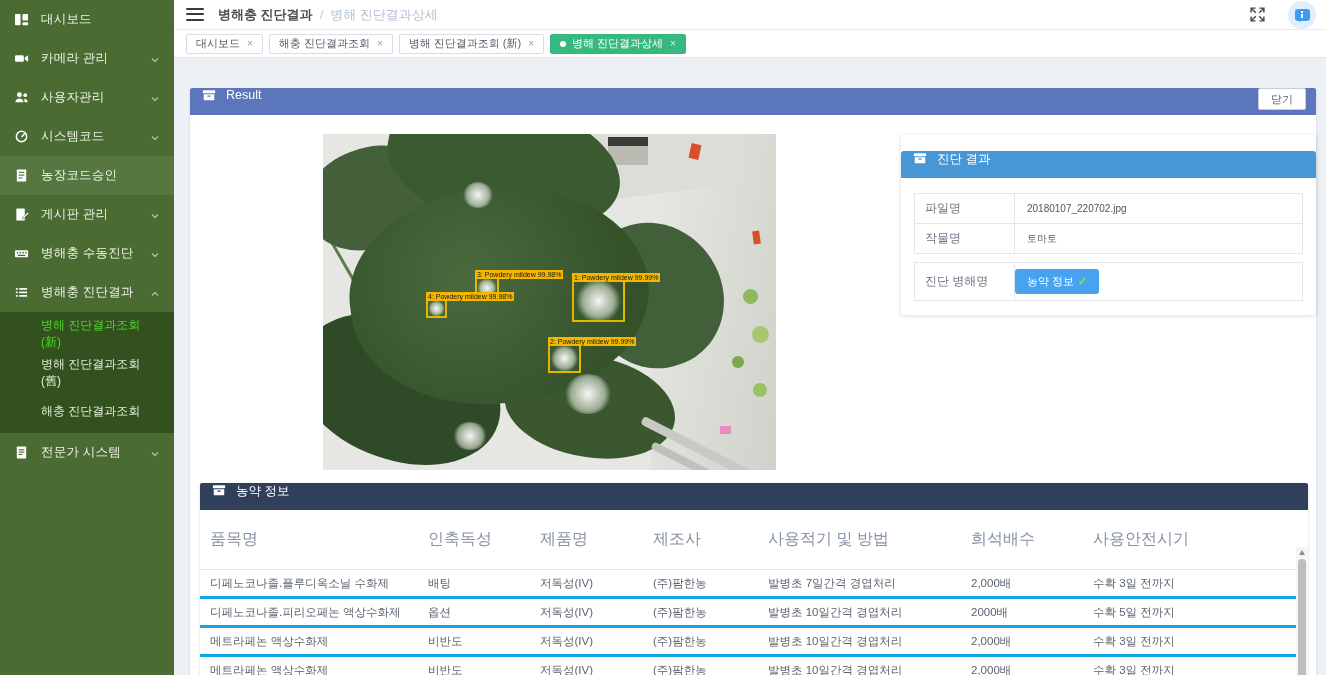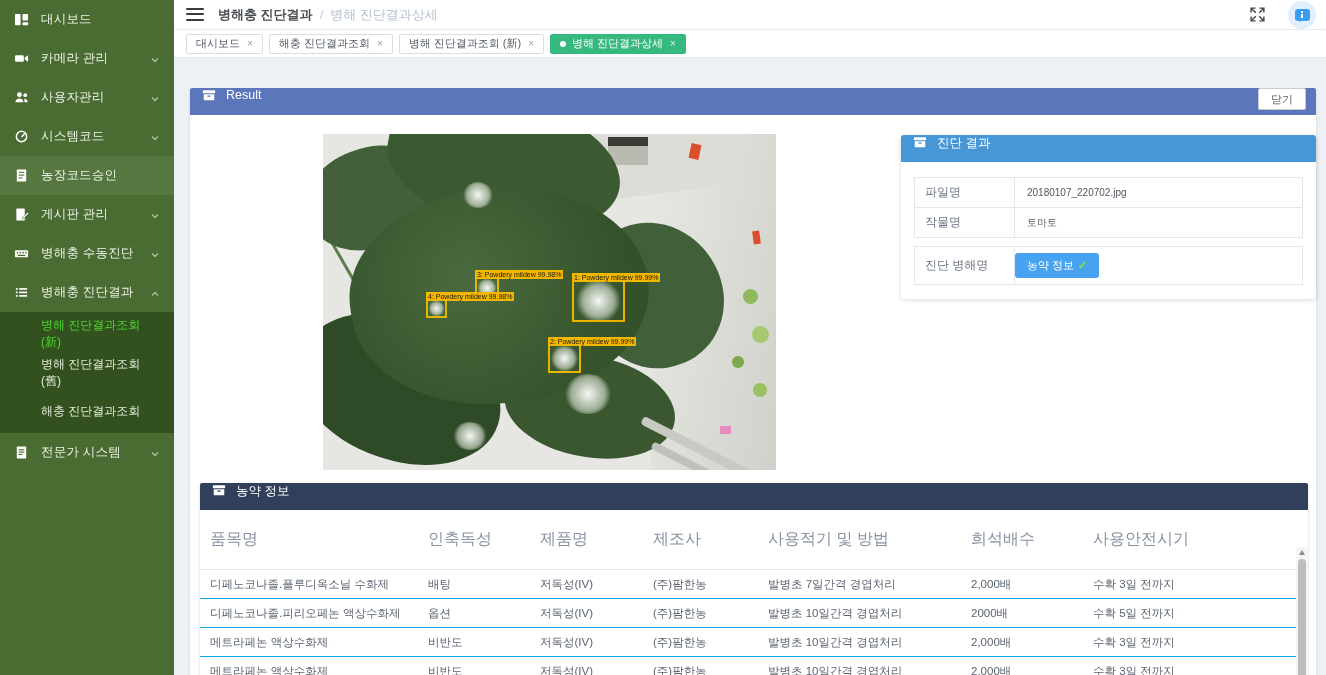--- a/index.html
+++ b/index.html
@@ -105,21 +105,21 @@
   .det-label { position:absolute; bottom:100%; left:-2px; background:#f3b700; color:#151515;
     font-size:7px; line-height:9px; padding:0 2px; white-space:nowrap; }
   .det1 { left:249px; top:146px; width:53px; height:42px; }
   .det2 { left:225px; top:210px; width:33px; height:29px; }
   .det3 { left:152px; top:143px; width:24px; height:22px; }
   .det4 { left:103px; top:165px; width:21px; height:19px; }
 
   
   .diag-card { position:absolute; left:711px; top:47px; width:415px;
     background:#fff; border-radius:3px; box-shadow:0 1px 5px rgba(0,0,0,.15); padding-bottom:14px; }
-  .diag-head { background:#4796d6; border-radius:3px 3px 0 0; }
+  .diag-head { background:#4796d6; border-radius:3px 3px 0 0;margin-top:16px; }
   .diag-body { padding:15px 13px 0 13px; }
   .diag-group { border:1px solid #e3e7eb; }
   .diag-group + .diag-group { margin-top:8px; }
   .diag-row { display:flex; align-items:stretch; min-height:29px; }
   .diag-row + .diag-row { border-top:1px solid #e3e7eb; }
   .diag-row.tall { min-height:37px; }
   .diag-label { width:100px; padding:6px 10px; color:#6b7480; font-size:12px;
     border-right:1px solid #e3e7eb; display:flex; align-items:center; }
   .diag-value { flex:1; padding:6px 12px; color:#4e565e; font-size:10px; display:flex; align-items:center; }
   .btn-blue { align-self:center; margin-right:8px; background:#47a3f0; color:#fff; border:none;
@@ -129,21 +129,21 @@
   
   .pest-panel { position:absolute; left:10px; top:395px; width:1108px;
     background:#fff; box-shadow:0 1px 3px rgba(0,0,0,.15); border-radius:2px; }
   .pest-head { background:#30405a; }
   .pt-table { position:relative; }
   .pt-row { display:flex; align-items:center; }
   .pt-cell { padding:8px 10px; font-size:11.5px; color:#5a6270; white-space:nowrap;
     overflow:hidden; text-overflow:ellipsis; }
   .pt-head-row .pt-cell { color:#8792a3; font-size:16px; padding:19px 10px; }
   .pt-head-row { border-bottom:1px solid #dfe3e9; }
-  .pt-body .pt-row { border-bottom:1px solid #0ea5e9; height:29px;align-items:center; }
+  .pt-body .pt-row { border-bottom:3px solid #0ea5e9; height:29px;align-items:center; }
   .pt-cell:nth-child(1){width:218px;} .pt-cell:nth-child(2){width:112px;}
   .pt-cell:nth-child(3){width:113px;} .pt-cell:nth-child(4){width:115px;}
   .pt-cell:nth-child(5){width:203px;} .pt-cell:nth-child(6){width:122px;}
   .pt-cell:nth-child(7){flex:1;}
   .pt-scroll { position:absolute; right:0; top:37px; width:12px; height:140px; background:#f4f5f6; }
   .pt-scroll-arrow { width:12px; height:11px; display:flex; align-items:center; justify-content:center; cursor:pointer; }
   .pt-scroll-arrow i { width:0; height:0; border:3.5px solid transparent; border-bottom:5px solid #8b8b8b; margin-top:-4px; }
   .pt-thumb { position:absolute; left:2px; right:2px; top:12px; bottom:2px;
     background:#bdbdbd; border-radius:5px; cursor:grab; }
 </style>

